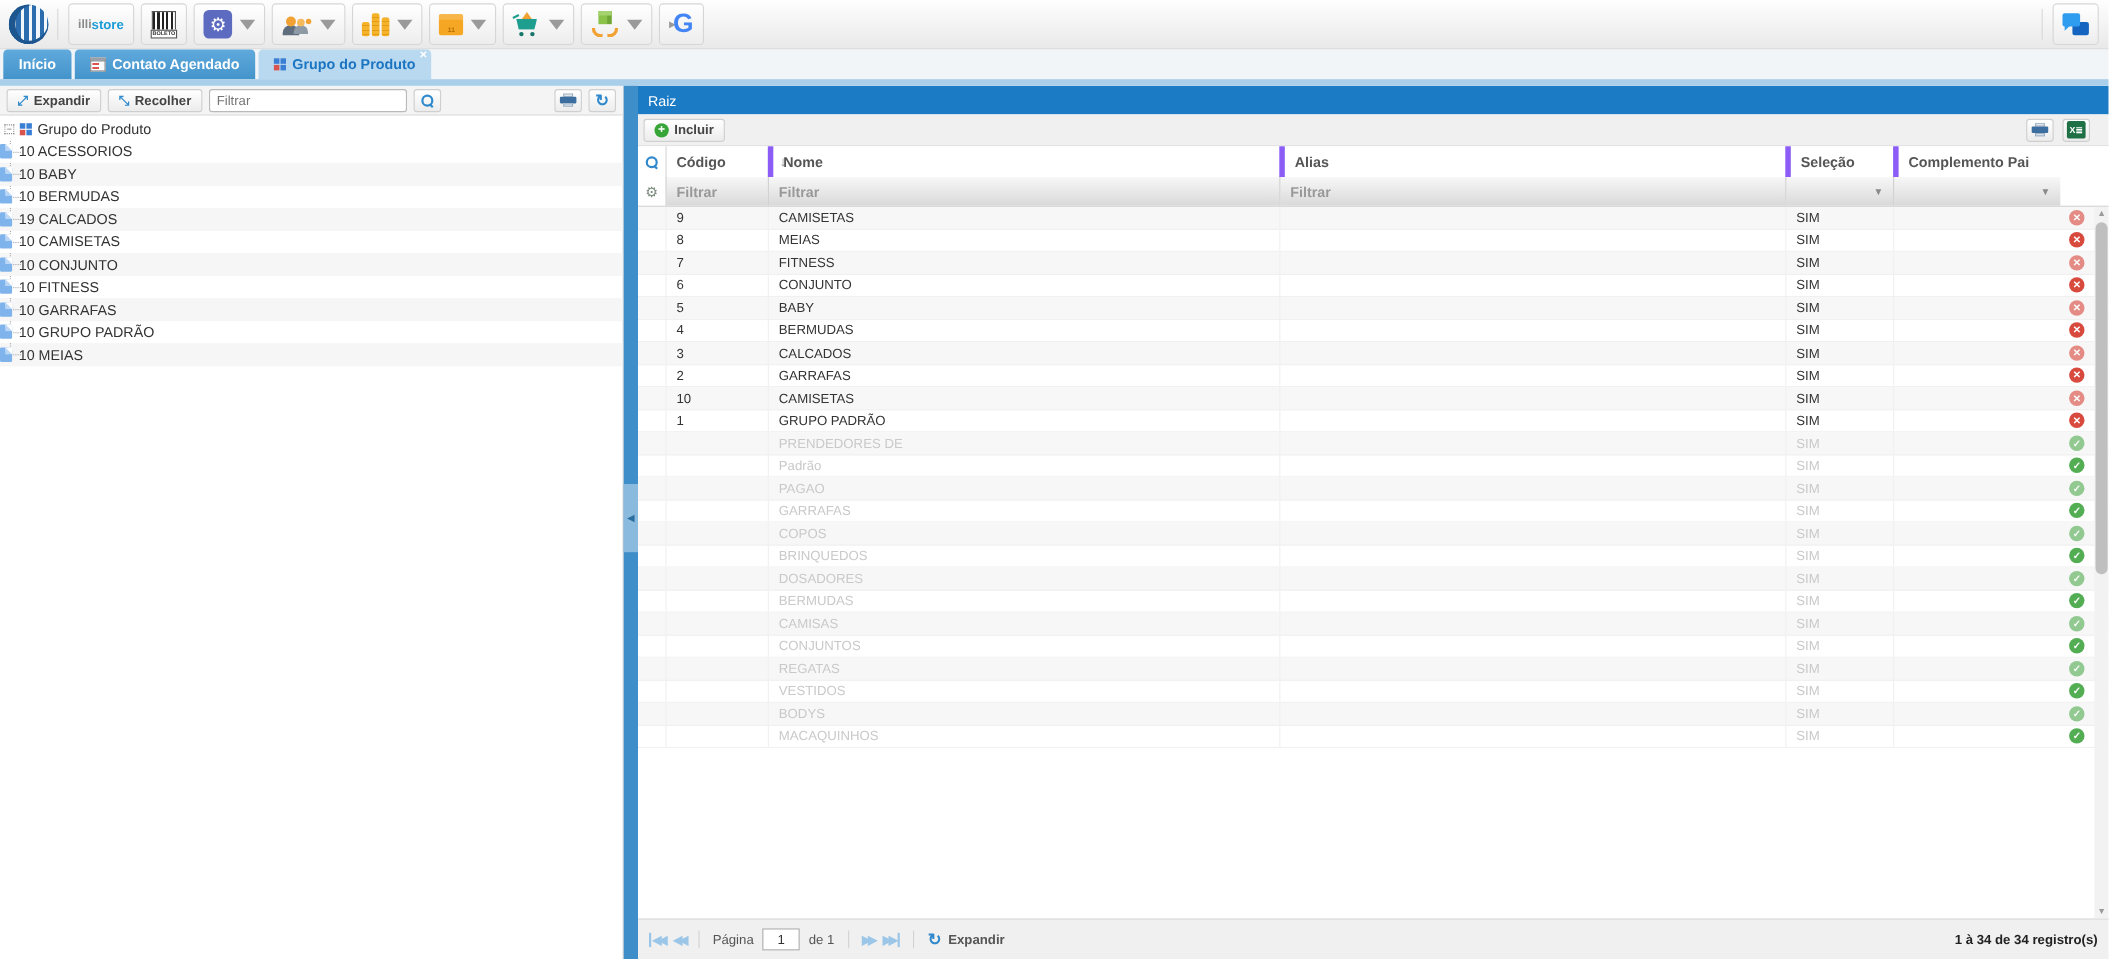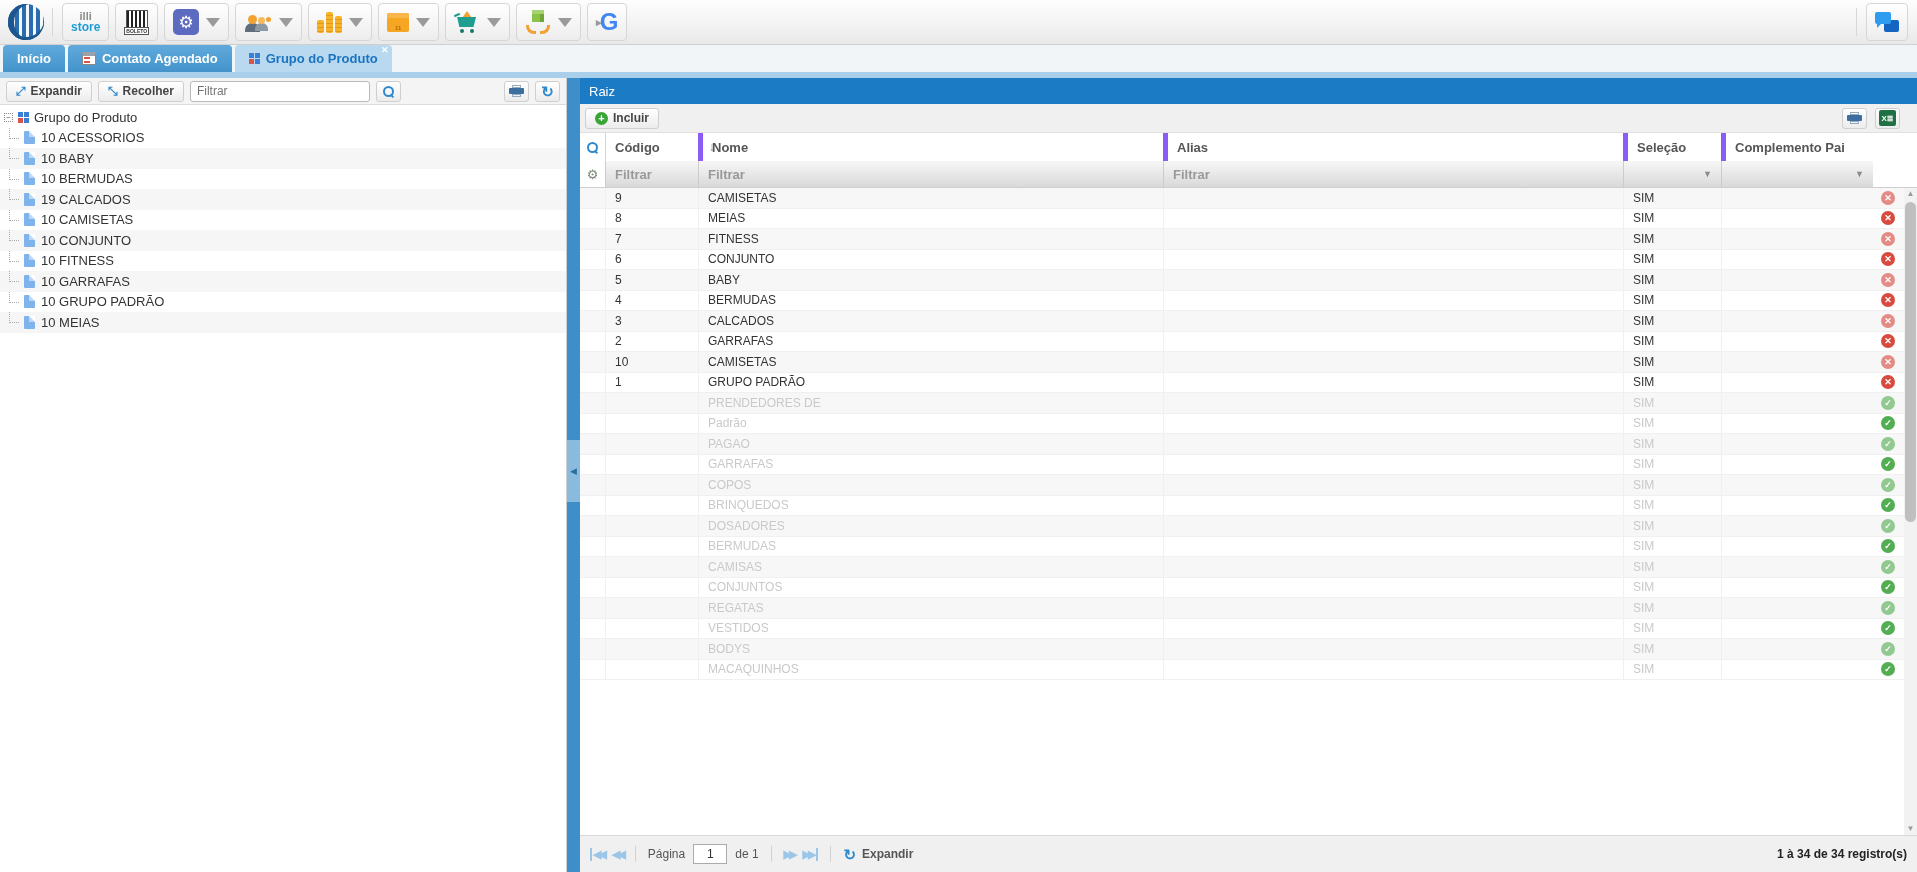--- a/index.html
+++ b/index.html
@@ -13,21 +13,21 @@
   .vsep { width:1px; height:28px; background:#d7d7d7; margin:0 6px; }
   .spacer { flex:1; }
   .logo { width:36px; height:36px; border-radius:50%; margin:0 2px;
     background:repeating-linear-gradient(90deg,#2a6cae 0 4px,#f2f7fb 4px 7px);
     box-shadow:inset 6px 0 0 #1d568f, inset 0 -3px 0 #1d568f; cursor:pointer;}
   .tbtn { height:38px; min-width:40px; margin:0 3px; border:1px solid #d6d6d6; border-radius:4px;
     background:linear-gradient(#ffffff,#ededed); display:flex; align-items:center; justify-content:center;
     gap:7px; padding:0 8px; cursor:pointer; }
   .caret { width:0; height:0; border-left:7px solid transparent; border-right:7px solid transparent;
     border-top:9px solid #9a9a9a; }
-  .illi-wrap { display:flex; flex-direction:column; line-height:11px; align-items:center;}
+  .illi-wrap { display:flex; flex-direction:row; line-height:11px; align-items:center;}
   .illi-1 { font-size:11px; font-weight:bold; color:#8a8a8a;}
   .illi-2 { font-size:12px; font-weight:bold; color:#1d9cd8;}
   .barcode-wrap{ display:flex; flex-direction:column; align-items:center; }
   .barcode { width:22px; height:17px;
     background:repeating-linear-gradient(90deg,#222 0 2px,#fff 2px 4px); border:1px solid #555; border-bottom:none;}
   .barcode-label { font-size:5px; font-weight:bold; color:#333; border:1px solid #555; padding:0 1px; background:#fff;}
   .gear-sq { width:26px; height:26px; border-radius:5px; background:#5c6bc0; color:#fff;
     display:flex; align-items:center; justify-content:center; font-size:17px; }
   .ppl { position:relative; width:28px; height:20px; }
   .ppl i { position:absolute; display:block; }
@@ -97,21 +97,21 @@
   .printer { position:relative; width:15px; height:12px;}
   .printer .pbody{ position:absolute; top:3px; left:0; right:0; height:6px; background:#3c6e9f; border-radius:1px;}
   .printer .ppaper{ position:absolute; top:0; left:3px; width:9px; height:3px; background:#fff; border:1px solid #9ab;}
   .printer .pout{ position:absolute; bottom:0; left:3px; width:9px; height:3px; background:#e8f2fb; border:1px solid #9ab;}
   .refresh-ic { color:#2f89cc; font-size:15px; font-weight:bold; line-height:15px;}
 
   .tree { flex:1; overflow:hidden; font-size:13px; color:#333; padding-top:2px; position:relative;}
   .tree-root { height:20.5px; display:flex; align-items:center; gap:5px; padding-left:4px;}
   .toggle { width:9px; height:9px; border:1px dotted #8a8a8a; background:#fff; font-size:8px; line-height:7px;
     text-align:center; color:#555; cursor:pointer;}
-  .tree-items .titem { height:20.5px; display:flex; align-items:center; gap:6px; padding-left:24px; cursor:pointer; position:relative;}
+  .tree-items .titem { height:20.5px; display:flex; align-items:center; gap:6px; cursor:pointer; position:relative;}
   .tree-items .titem:nth-of-type(even){ background:#f6f6f6;}
   .titem .elbow { position:absolute; left:9px; top:0; width:10px; height:11px;
     border-left:1px dotted #aaa; border-bottom:1px dotted #aaa;}
   .fileic { width:11px; height:13px; background:#7fb3ec; border-radius:1px; position:relative;}
   .fileic::after{ content:""; position:absolute; top:0; right:0; border:3px solid #fff;
     border-left-color:#bcd7f5; border-bottom-color:#bcd7f5;}
 
   
   .splitter { width:13px; flex:0 0 13px; background:#3e8ec9; position:relative; cursor:col-resize;}
   .split-handle { position:absolute; left:0; width:13px; top:362px; height:62px; background:#8abbdf;

